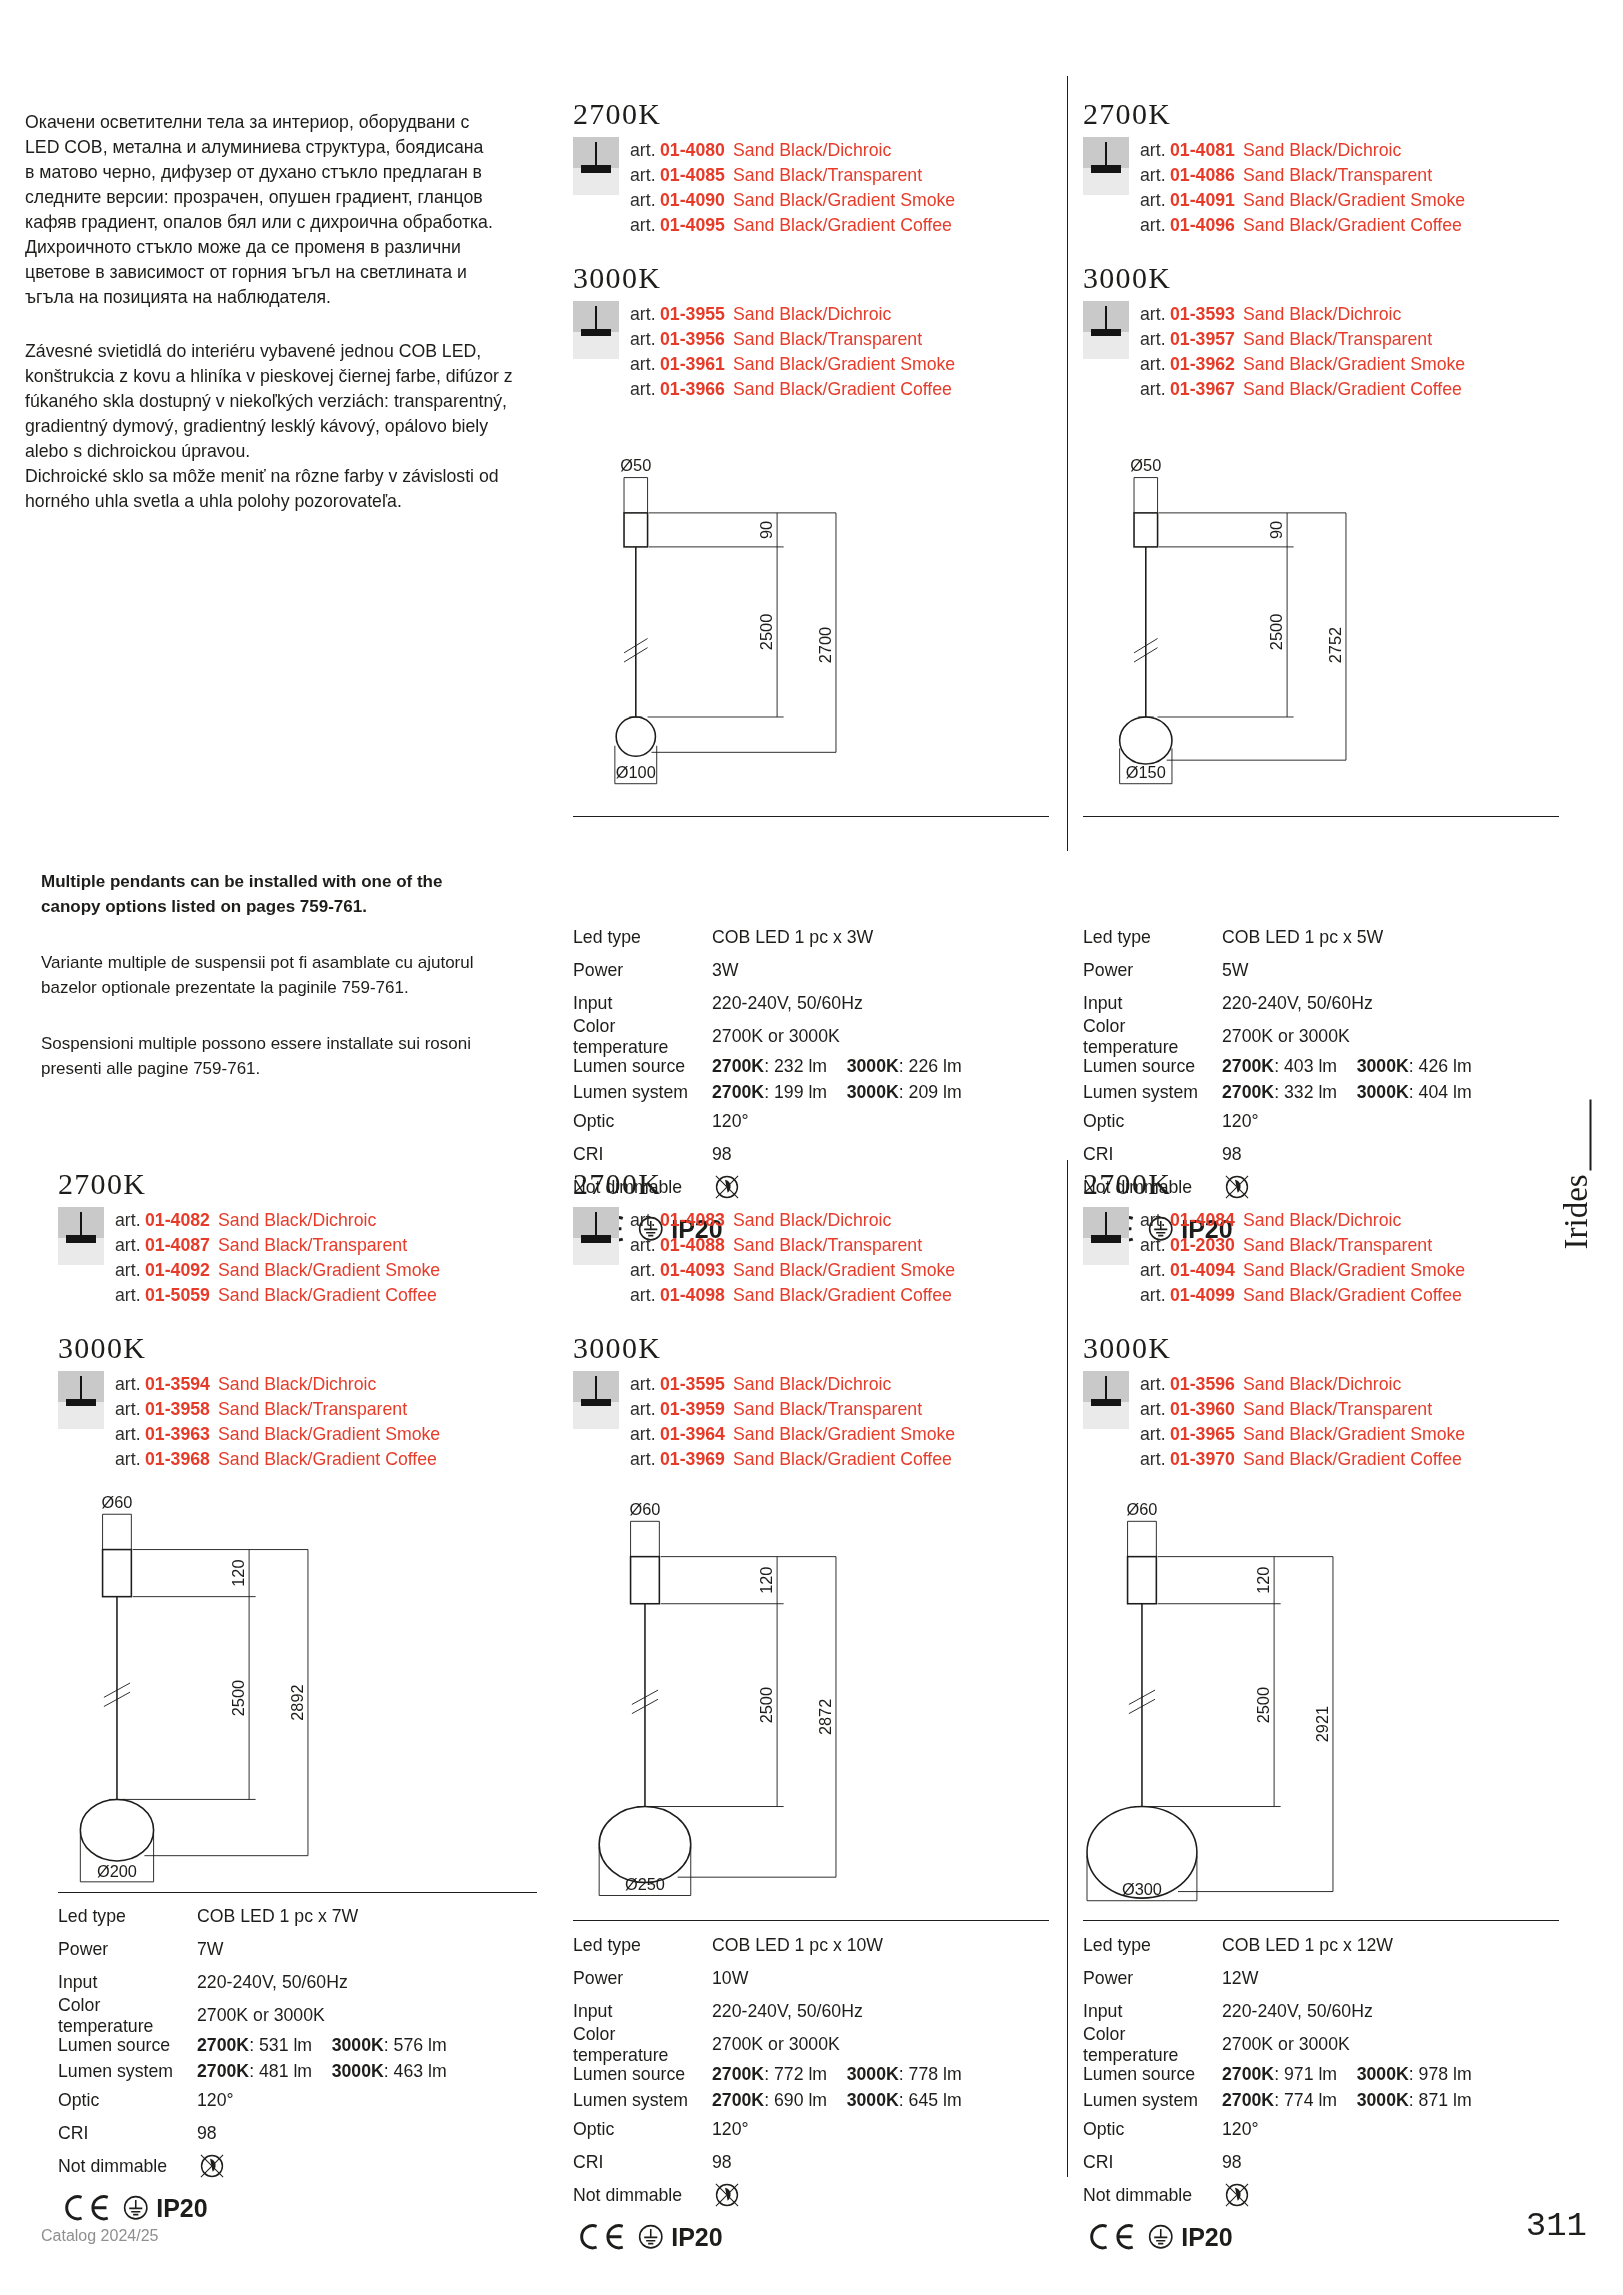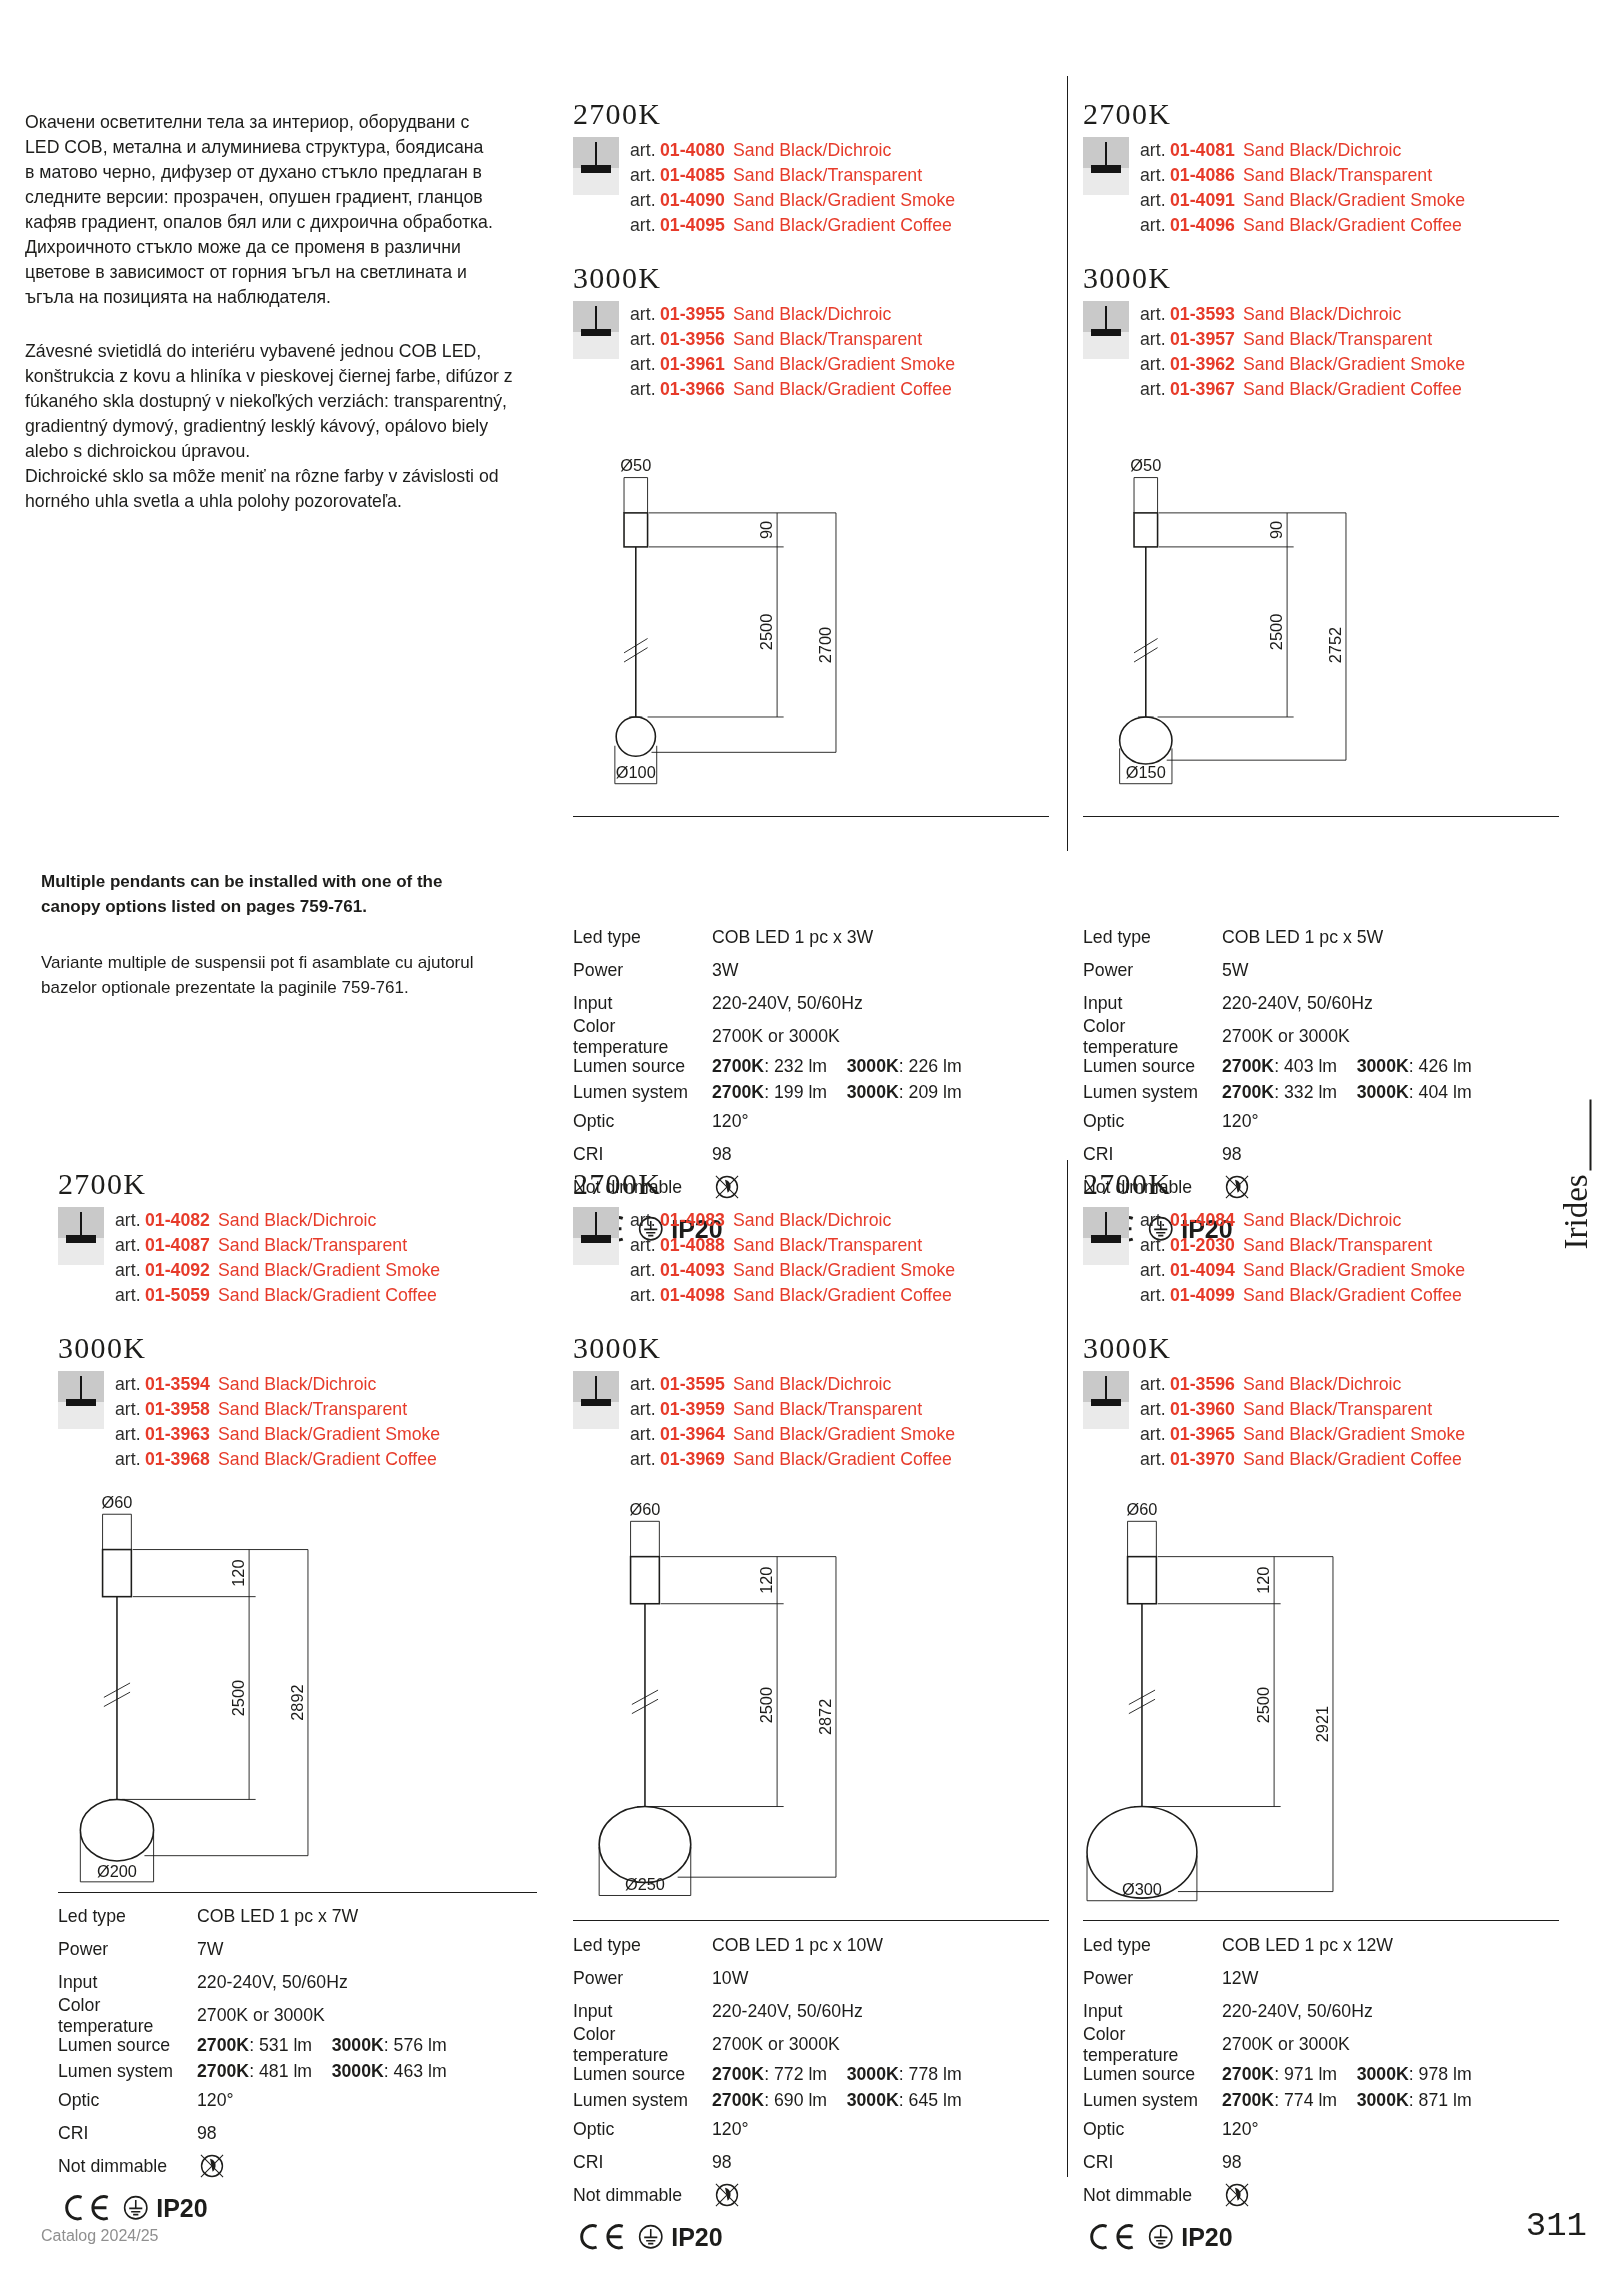--- a/index.html
+++ b/index.html
@@ -91,20 +91,22 @@
 gradientný dymový, gradientný lesklý kávový, opálovo biely
 alebo s dichroickou úpravou.
 Dichroické sklo sa môže meniť na rôzne farby v závislosti od
 horného uhla svetla a uhla polohy pozorovateľa.</p>
   </div>
   <div class="notes">
     <p class="en">Multiple pendants can be installed with one of the
 canopy options listed on pages 759-761.</p>
     <p>Variante multiple de suspensii pot fi asamblate cu ajutorul
 bazelor optionale prezentate la paginile 759-761.</p>
+    <p>Sospensioni multiple possono essere installate sui rosoni
+presenti alle pagine 759-761.</p>
   </div>
 
   <section class="panel pos-tm">
     <h3 class="temp-h">2700K</h3>
     <div class="variant">
       <div class="thumb">
           <span class="stem"></span>
           <span class="bar"></span>
         </div>
       <ul class="arts">

